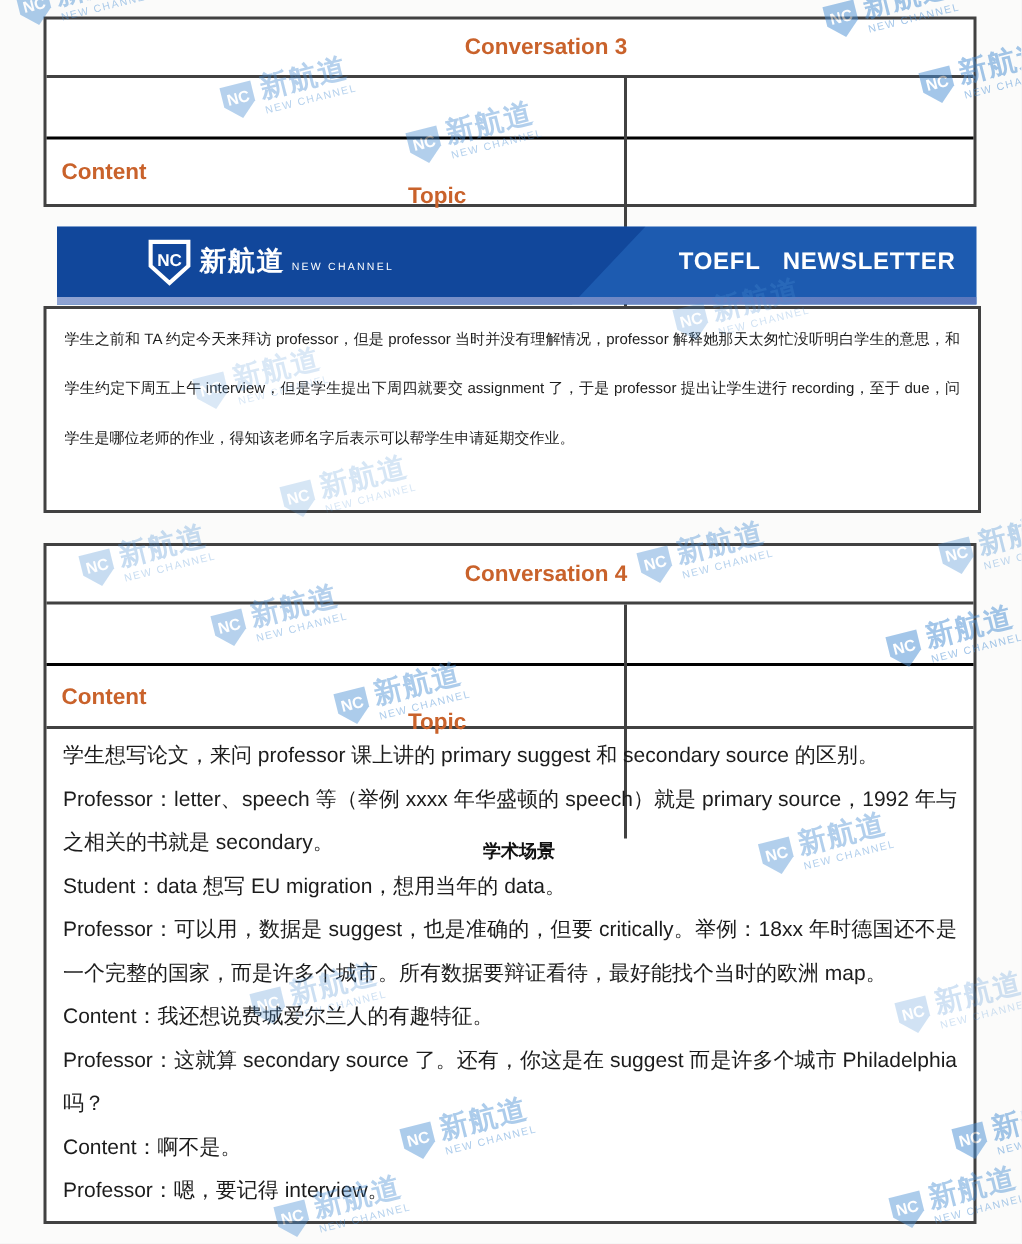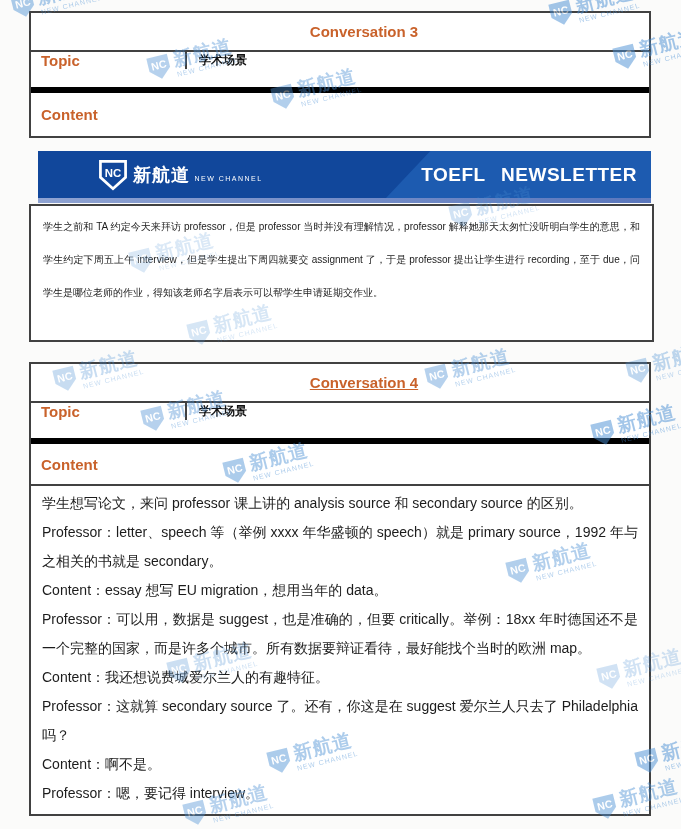--- a/index.html
+++ b/index.html
@@ -23,23 +23,24 @@
   }
   .tbl-header {
     display:flex; align-items:center; justify-content:center;
     font-weight:bold; font-size:15px;
     color:#c9622b;
     border-bottom:2px solid #414141;
     box-sizing:border-box;
     padding-left:48px;
   }
   .topic-row {
-    display:flex; align-items:flex-start;
-    border-bottom:6px solid #000000;
-    box-sizing:border-box;
+    display:flex; align-items:center;
+    border-bottom:2px solid #000000;
+    box-sizing:border-box;
+    flex-direction:column;
   }
   .cell-label {
     width:156px; flex:0 0 156px;
     display:flex; align-items:center;
     padding-left:10px;
     font-weight:bold; font-size:15px; color:#c9622b;
     border-right:2px solid #414141;
     box-sizing:border-box;
   }
   .cell-value {
@@ -52,21 +53,21 @@
     padding-left:10px;
     font-weight:bold; font-size:15px; color:#c9622b;
     box-sizing:border-box;
   }
   .tbl1 { left:29px; top:11px; width:622px; }
   .tbl1 .tbl-header { height:39px; }
   .tbl1 .topic-row { height:41px; }
   .tbl1 .content-label-row { height:43px; }
 
   .tbl2 { left:29px; top:362px; width:622px; }
-  .tbl2 .tbl-header { height:39px;text-decoration:underline; }
+  .tbl2 .tbl-header { height:39px; }
   .tbl2 .topic-row { height:41px; }
   .tbl2 .content-label-row { height:42px; border-bottom:2px solid #414141; }
   .content-body {
     min-height:321px;
     padding:3px 11px 6px 11px;
     box-sizing:border-box;
     font-size:14px; color:#1c1c1c;
     text-align:justify;
   }
   .content-body p { margin:0; line-height:29px; }
@@ -90,21 +91,21 @@
     content:""; position:absolute; left:0; right:0; bottom:0; height:5px;
     background:linear-gradient(to right,#8fa3d2,#5a77bd);
   }
   .logo { position:relative; z-index:1; display:flex; align-items:center; gap:5px; }
   .logo-shield svg { display:block; }
   .logo-text { color:#ffffff; }
   .logo-cn { font-size:18px; font-weight:bold; line-height:1.05; letter-spacing:1px; }
   .logo-en { font-size:7px; letter-spacing:1.5px; margin-top:1px; }
   .banner-title {
     position:relative; z-index:1;
-    color:#ffffff; font-weight:bold; font-size:19px;
+    color:#ffffff; font-weight:bold; font-size:16px;
     letter-spacing:0.5px; word-spacing:10px;
   }
 
   
   .summary-box {
     position:absolute; left:29px; top:204px;
     width:625px; height:138px;
     background:#ffffff;
     border:2px solid #414141;
     box-sizing:border-box;
@@ -164,26 +165,26 @@
   </div>
 
   <div class="tbl tbl2">
     <div class="tbl-header">Conversation 4</div>
     <div class="topic-row">
       <div class="cell-label">Topic</div>
       <div class="cell-value">学术场景</div>
     </div>
     <div class="content-label-row">Content</div>
     <div class="content-body">
-        <p>学生想写论文，来问 professor 课上讲的 analysis source 和 secondary source 的区别。</p>
+        <p>学生想写论文，来问 professor 课上讲的 primary suggest 和 secondary source 的区别。</p>
         <p>Professor：letter、speech 等（举例 xxxx 年华盛顿的 speech）就是 primary source，1992 年与之相关的书就是 secondary。</p>
-        <p>Content：essay 想写 EU migration，想用当年的 data。</p>
+        <p>Student：data 想写 EU migration，想用当年的 data。</p>
         <p>Professor：可以用，数据是 suggest，也是准确的，但要 critically。举例：18xx 年时德国还不是一个完整的国家，而是许多个城市。所有数据要辩证看待，最好能找个当时的欧洲 map。</p>
         <p>Content：我还想说费城爱尔兰人的有趣特征。</p>
-        <p>Professor：这就算 secondary source 了。还有，你这是在 suggest 爱尔兰人只去了 Philadelphia 吗？</p>
+        <p>Professor：这就算 secondary source 了。还有，你这是在 suggest 而是许多个城市 Philadelphia 吗？</p>
         <p>Content：啊不是。</p>
         <p>Professor：嗯，要记得 interview。</p>
       </div>
   </div>
 
   <div id="wm-layer">
       <div class="wm" style="left: 10px; top: -16px; opacity: 0.45;">
         <span class="wm-shield">
           <svg width="25" height="27" viewBox="0 0 26 28">
             <path d="M2 2 H24 V16 L13 26 L2 16 Z" fill="currentColor"></path>

